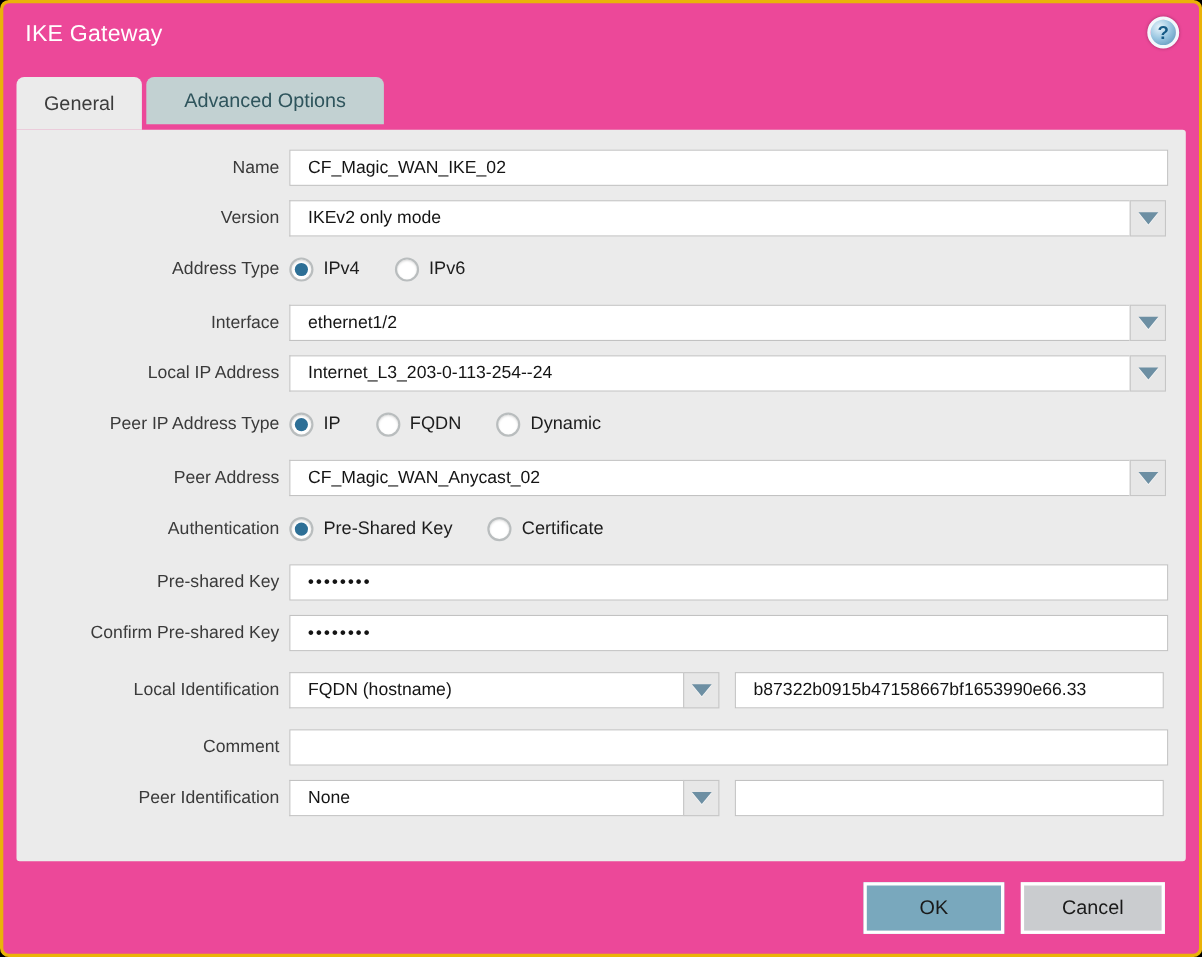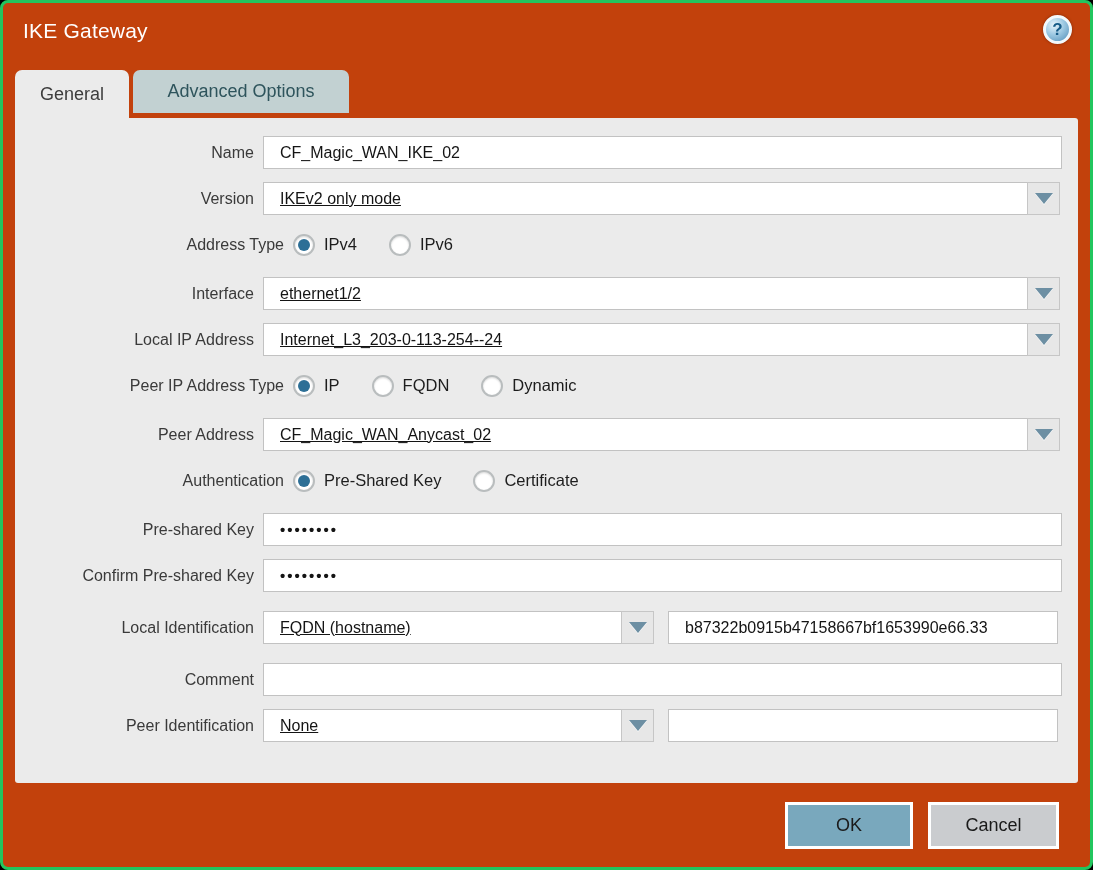--- a/index.html
+++ b/index.html
@@ -1,22 +1,22 @@
 <!DOCTYPE html>
 <html><head>
 <meta charset="utf-8">
 <style>
   * { box-sizing: border-box; margin: 0; padding: 0; }
   html,body { width:1093px; height:870px; }
   body { font-family: "Liberation Sans", sans-serif; background:#000; position:relative; }
 
   .dialog {
     position:absolute; inset:0;
-    background:#c2410c;
-    border:3px solid #22c55e;
+    background:#ec4899;
+    border:3px solid #eab308;
     border-radius:8px;
     overflow:hidden;
   }
 
   
   .titlebar { position:absolute; top:0; left:0; right:0; height:62px; }
   .title { position:absolute; left:20px; top:16px; color:#ffffff; font-size:21px; letter-spacing:0.2px; }
   .help-icon {
     position:absolute; right:18px; top:12px;
     width:29px; height:29px; border-radius:50%;
@@ -39,35 +39,35 @@
   .tab.inactive { left:118px; width:216px; height:43px; background:#c2d1d2; color:#2e545c; z-index:1; }
 
   
   .panel {
     position:absolute; left:12px; right:12px; top:115px; height:665px;
     background:#ebebeb;
     border-radius:0 3px 3px 3px;
     padding:18px 0 0 0;
   }
   .row { display:flex; align-items:center; height:33px; margin-bottom:13px; }
-  .row.tall { margin-top:3px; margin-bottom:16px;padding-left:30px; }
+  .row.tall { margin-top:3px; margin-bottom:16px; }
   .row.wide-gap { margin-bottom:19px; }
   .lbl {
     width:248px; flex:0 0 248px; text-align:right; padding-right:9px;
     font-size:16px; color:#3a3a3a; white-space:nowrap;
   }
   .field-text {
     height:33px; border:1px solid #c2c2c2; background:#fff;
     font-size:16px; color:#141414; padding:0 16px;
     font-family:"Liberation Sans", sans-serif;
     outline:none;
   }
   .field-plain { width:799px; }
   .combo { display:flex; align-items:stretch; }
-  .combo .field-text { width:764px; border-right:none;text-decoration:underline; }
+  .combo .field-text { width:764px; border-right:none; }
   .combo.small .field-text { width:358px; }
   .arrow-btn {
     width:33px; height:33px; background:#e7e7e7;
     border:1px solid #c6c6c6;
     display:flex; align-items:center; justify-content:center;
     cursor:pointer;
   }
   .tri-down {
     width:0; height:0;
     border-left:9px solid transparent; border-right:9px solid transparent;

